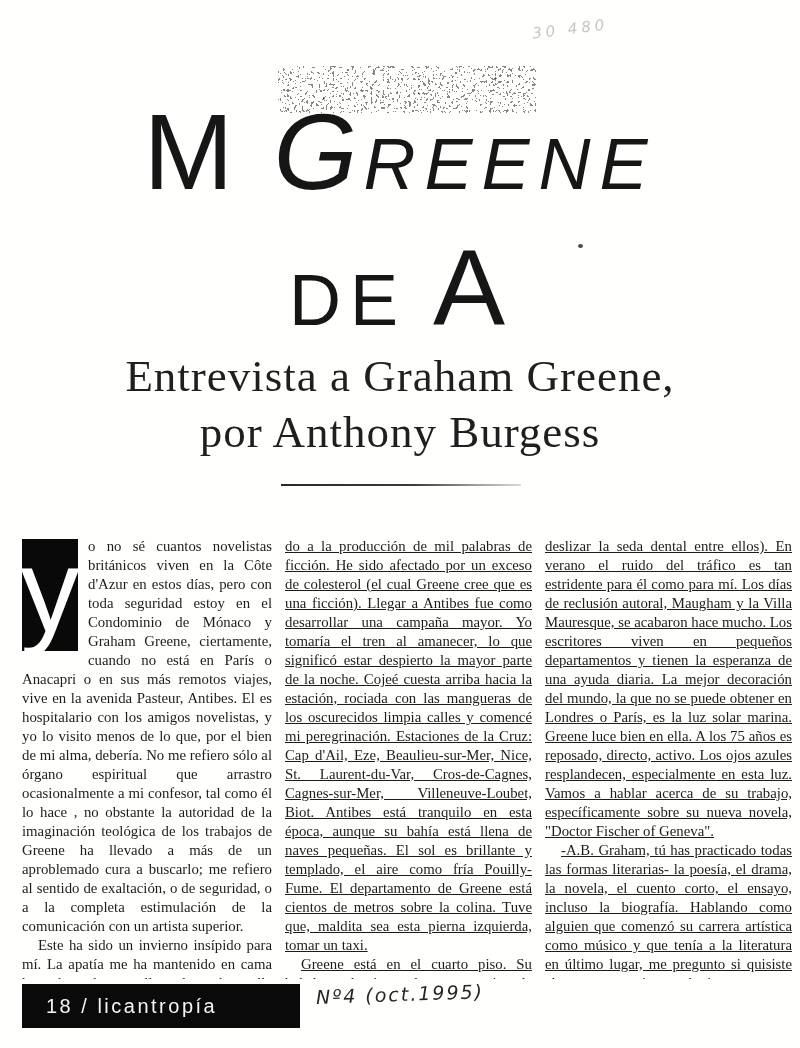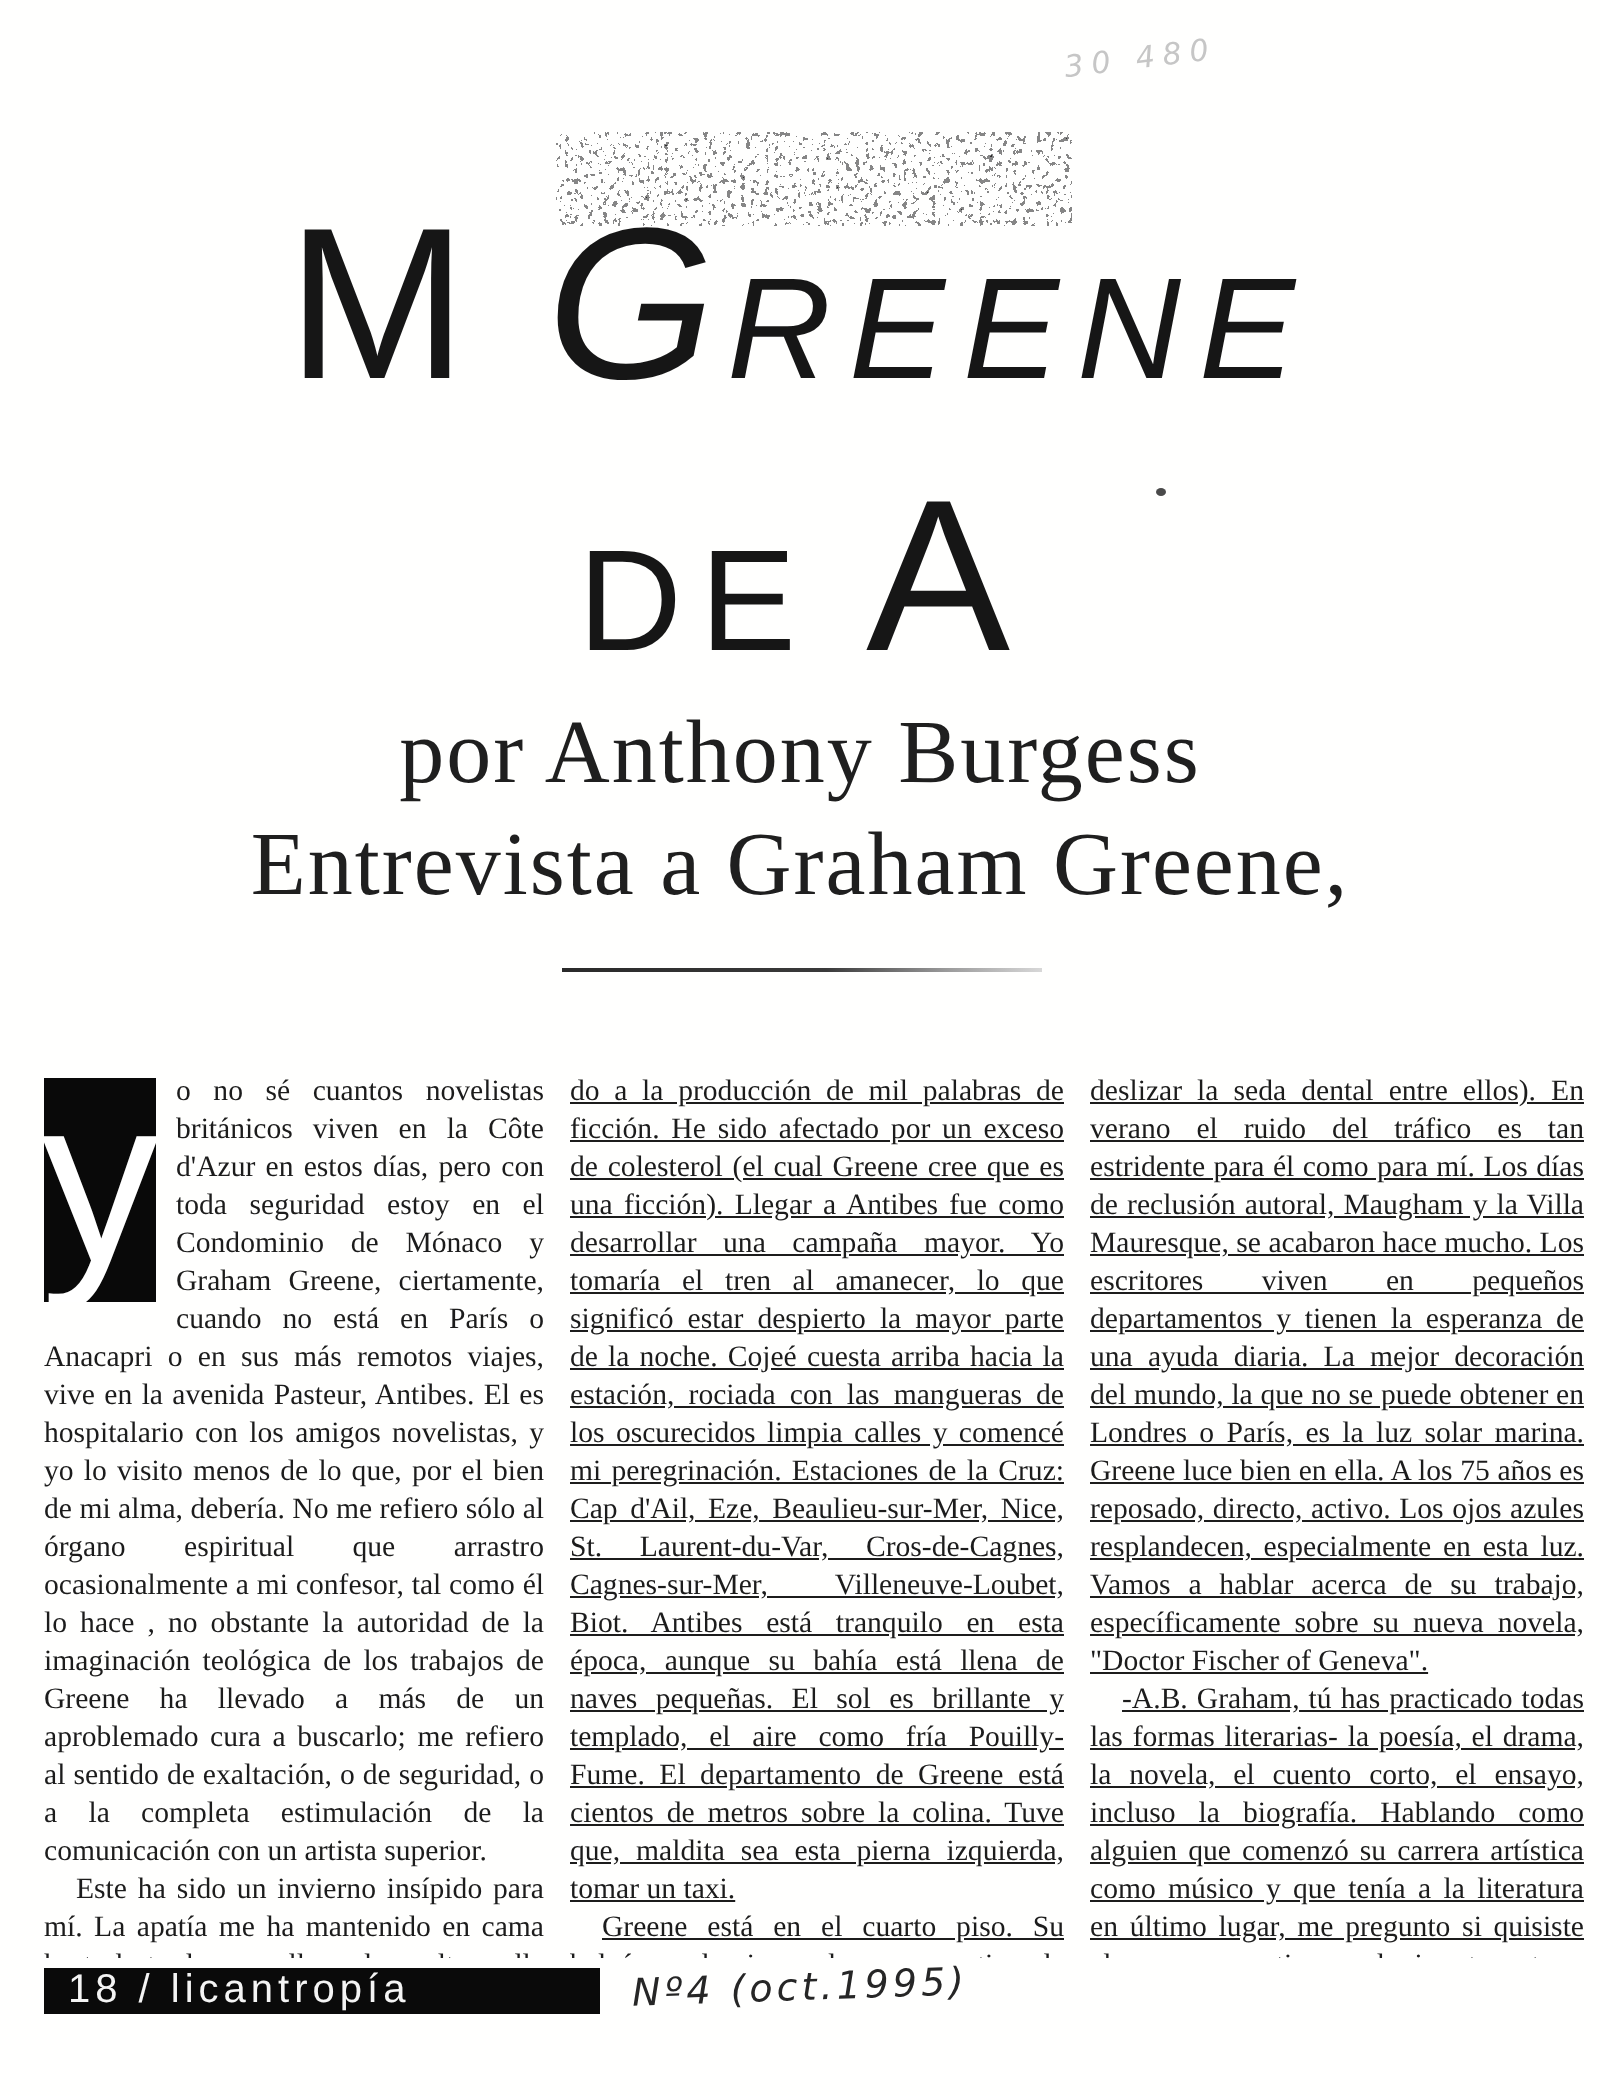--- a/index.html
+++ b/index.html
@@ -87,24 +87,24 @@
   }
   .dropcap span{
     position:absolute;left:50%;top:50%;
     transform:translate(-50%,-54%);
     color:#ffffff;
     font-family:"Liberation Sans", sans-serif;
     font-size:118px;line-height:1;font-weight:400;
   }
   
   .footer-bar{
-    position:absolute;left:22px;top:984px;width:278px;height:23px;
+    position:absolute;left:22px;top:984px;width:278px;height:44px;
     background:#0a0a0a;
-    display:flex;
-    padding-left:12px;box-sizing:border-box;
+    display:flex;align-items:center;
+    padding-left:24px;box-sizing:border-box;
   }
   .footer-bar span{
     color:#f4f4f4;
     font-family:"Liberation Sans", sans-serif;
     font-size:20px;letter-spacing:2.5px;
   }
   .footer-note{
     position:absolute;left:316px;top:983px;
     font-family:"DejaVu Sans", sans-serif;
     font-style:italic;
@@ -145,22 +145,22 @@
     <div class="title-line l2">
       <span class="t-rest">D</span>
         <span class="t-rest">E</span>
         <span class="t-gap2"></span>
         <span class="t-cap">A</span>
     </div>
   </div>
   <div class="dot-artifact"></div>
 
   <div class="subtitle">
+    <div>Entrevista a Graham Greene,</div>
     <div>por Anthony Burgess</div>
-    <div>Entrevista a Graham Greene,</div>
   </div>
 
   <div class="divider"></div>
 
   <div class="body-cols">
     <div class="col col-1">
       <p>
         <span class="dropcap">
             <span>y</span>
           </span><span>o no sé cuantos novelistas británicos viven en la Côte d'Azur en estos días, pero con toda seguridad estoy en el Condominio de Mónaco y Graham Greene, ciertamente, cuando no está en París o Anacapri o en sus más remotos viajes, vive en la avenida Pasteur, Antibes. El es hospitalario con los amigos novelistas, y yo lo visito menos de lo que, por el bien de mi alma, debería. No me refiero sólo al órgano espiritual que arrastro ocasionalmente a mi confesor, tal como él lo hace , no obstante la autoridad de la imaginación teológica de los trabajos de Greene ha llevado a más de un aproblemado cura a buscarlo; me refiero al sentido de exaltación, o de seguridad, o a la completa estimulación de la comunicación con un artista superior.</span>

